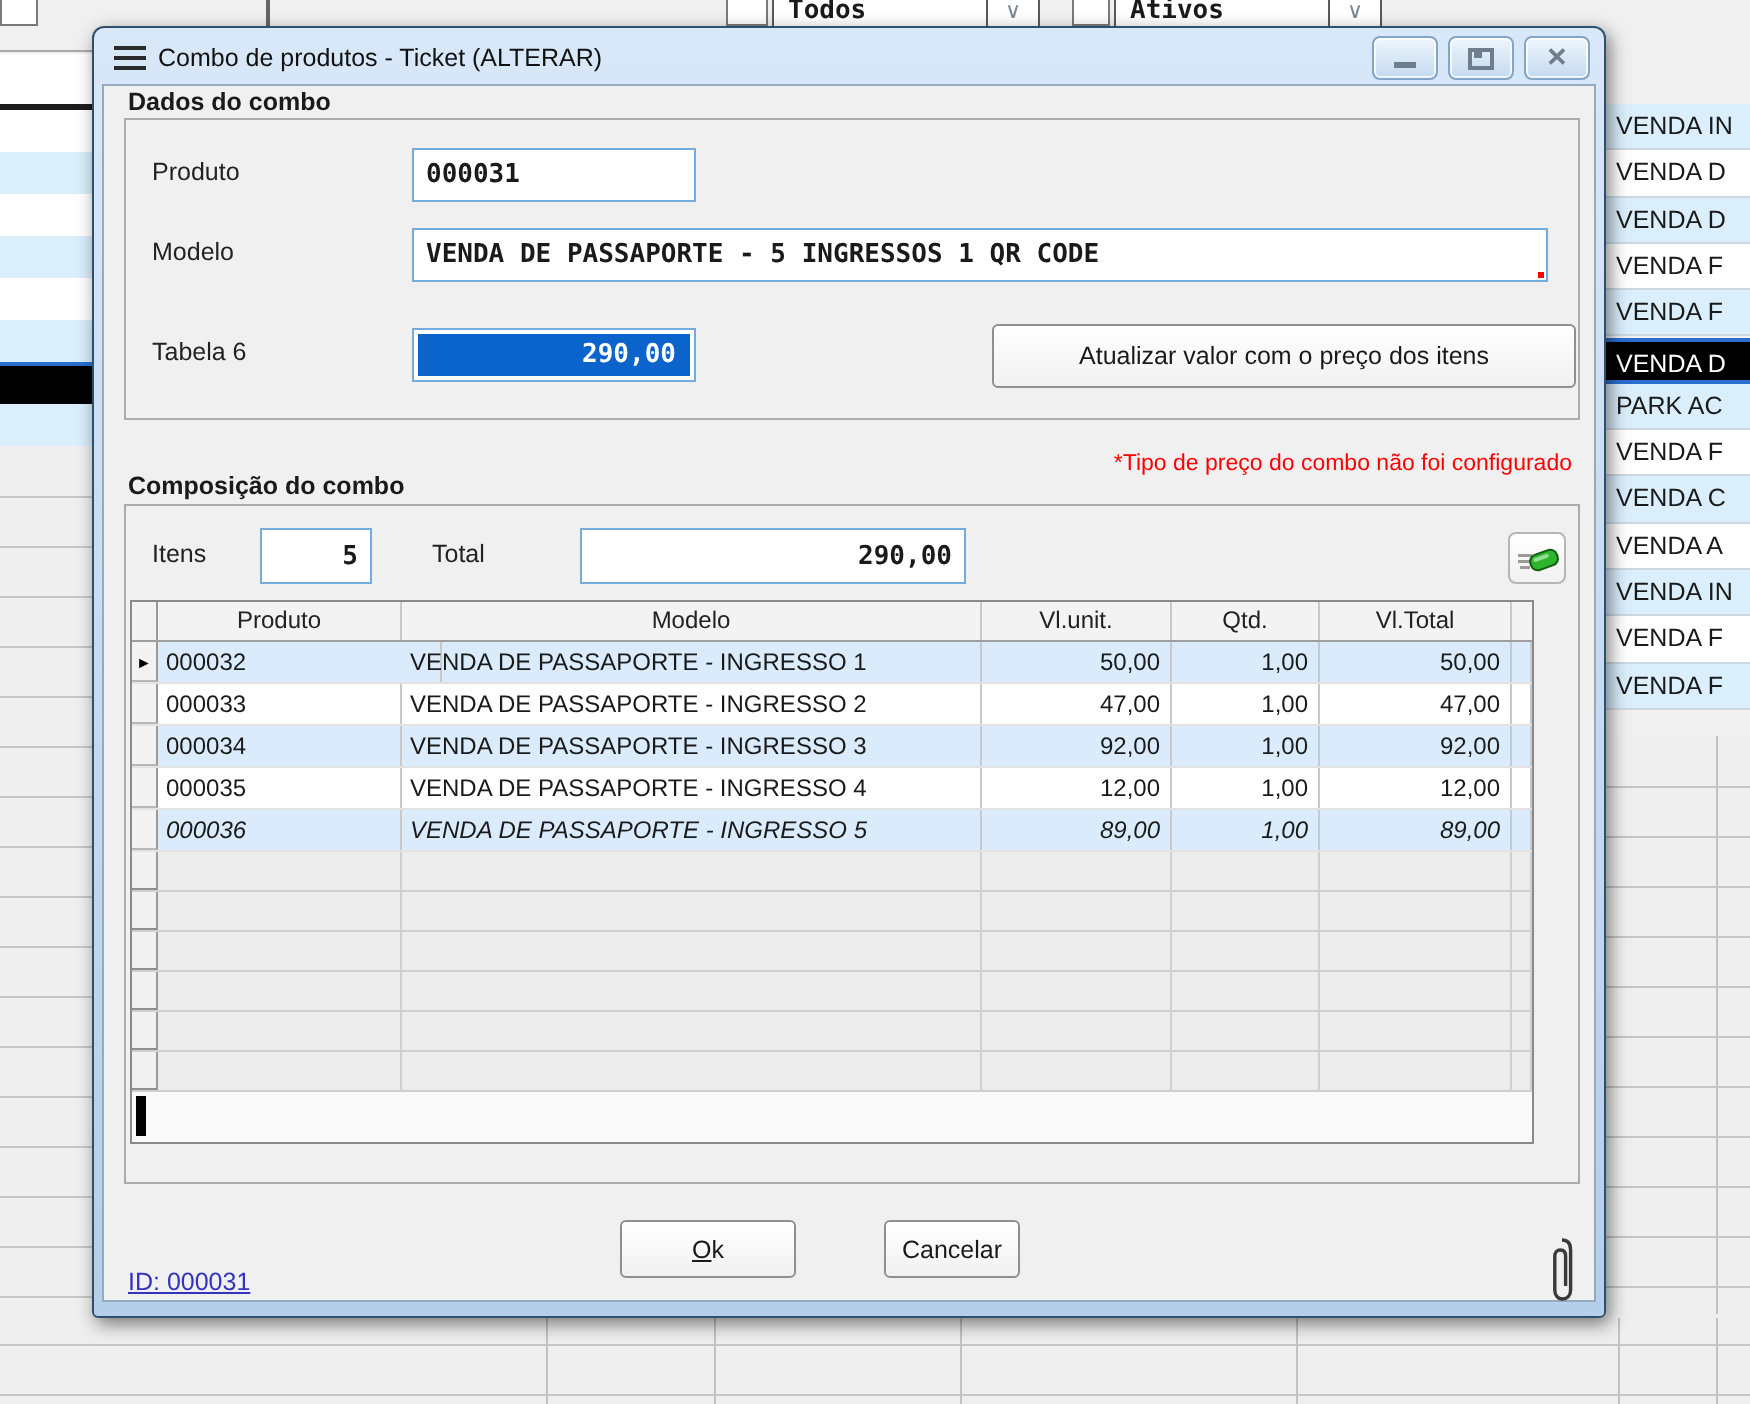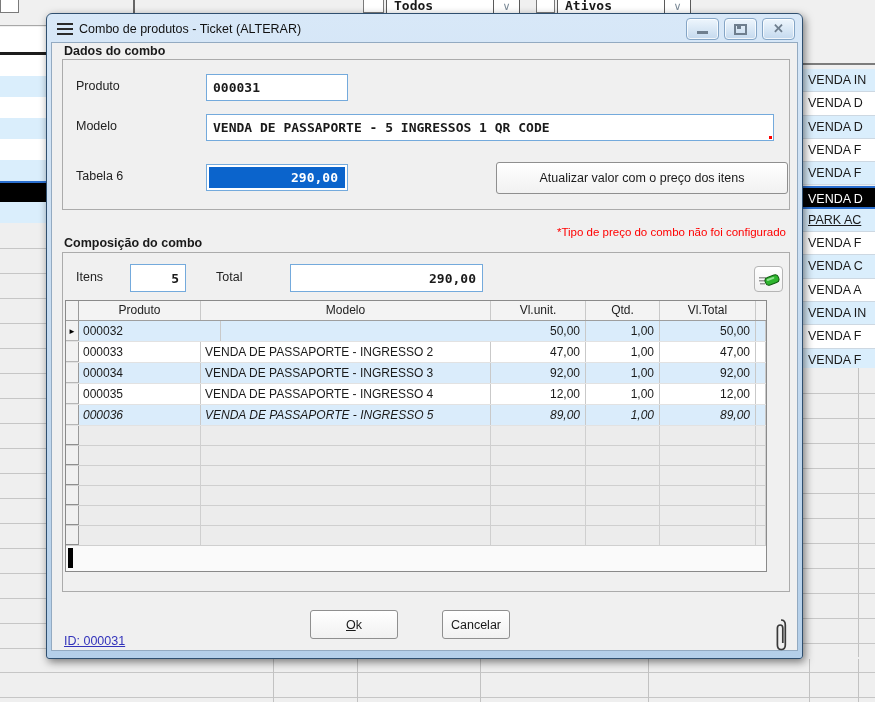--- a/index.html
+++ b/index.html
@@ -124,28 +124,28 @@
       <div class="grayline" style="top: 275px;"></div>
       <div class="grayline" style="top: 300px;"></div>
       <div class="grayline" style="top: 325px;"></div>
       <div class="grayline" style="top: 350px;"></div>
       <div class="grayline" style="top: 375px;"></div>
       <div class="grayline" style="top: 400px;"></div>
       <div class="grayline" style="top: 425px;"></div>
     </div>
 
   <div class="abs" style="left:795px;top:63px;width:80px;height:2px;background:#7c7c7c;"></div>
-  <div class="abs" style="left:798px;top:69px;width:77px;height:303px;overflow:hidden;">
+  <div class="abs" style="left:798px;top:52px;width:77px;height:303px;overflow:hidden;">
       <div class="bgrow v-alt" style="top: 0px; height: 23.3px;">VENDA IN</div>
       <div class="bgrow v-plain" style="top: 23.3px; height: 23.3px;">VENDA D</div>
       <div class="bgrow v-alt" style="top: 46.6px; height: 23.3px;">VENDA D</div>
       <div class="bgrow v-plain" style="top: 69.9px; height: 23.3px;">VENDA F</div>
       <div class="bgrow v-alt" style="top: 93.2px; height: 23.3px;">VENDA F</div>
       <div class="bgrow v-selected" style="top: 116.5px; height: 23.3px;">VENDA D</div>
-      <div class="bgrow v-alt" style="top: 139.8px; height: 23.3px; text-decoration: underline;">PARK AC</div>
+      <div class="bgrow v-alt" style="top: 139.8px; height: 23.3px;">PARK AC</div>
       <div class="bgrow v-plain" style="top: 163.1px; height: 23.3px;">VENDA F</div>
       <div class="bgrow v-alt" style="top: 186.4px; height: 23.3px;">VENDA C</div>
       <div class="bgrow v-plain" style="top: 209.7px; height: 23.3px;">VENDA A</div>
       <div class="bgrow v-alt" style="top: 233px; height: 23.3px;">VENDA IN</div>
       <div class="bgrow v-plain" style="top: 256.3px; height: 23.3px;">VENDA F</div>
       <div class="bgrow v-alt" style="top: 279.6px; height: 23.3px;">VENDA F</div>
     </div>
   <div class="abs" style="left:798px;top:368px;width:77px;height:289px;background:#efefef;overflow:hidden;">
     <div class="vline" style="left:60px;top:0;height:289px;"></div>
   <div class="grayline" style="top: 25px;"></div>
@@ -248,20 +248,21 @@
           <div class="hcell" style="left:425px;width:94px;">Vl.unit.</div>
           <div class="hcell" style="left:520px;width:73px;">Qtd.</div>
           <div class="hcell" style="left:594px;width:95px;">Vl.Total</div>
         </div>
         <div>
             <div class="grid-row r-alt" style="top: 20px;">
               <div class="cell ind" style="left: 0px; width: 13px;">
                 <div class="row-pointer"></div>
               </div>
               <div class="cell tl" style="left: 13px; width: 142px;">000032</div>
+              <div class="cell tl" style="left: 135px; width: 290px;">VENDA DE PASSAPORTE - INGRESSO 1</div>
               <div class="cell tr" style="left: 425px; width: 95px;">50,00</div>
               <div class="cell tr" style="left: 520px; width: 74px;">1,00</div>
               <div class="cell tr" style="left: 594px; width: 96px;">50,00</div>
               <div class="cell " style="left: 690px; width: 10px;"></div>
             </div>
             <div class="grid-row r-plain" style="top: 41px;">
               <div class="cell ind" style="left: 0px; width: 13px;"></div>
               <div class="cell tl" style="left: 13px; width: 122px;">000033</div>
               <div class="cell tl" style="left: 135px; width: 290px;">VENDA DE PASSAPORTE - INGRESSO 2</div>
               <div class="cell tr" style="left: 425px; width: 95px;">47,00</div>

